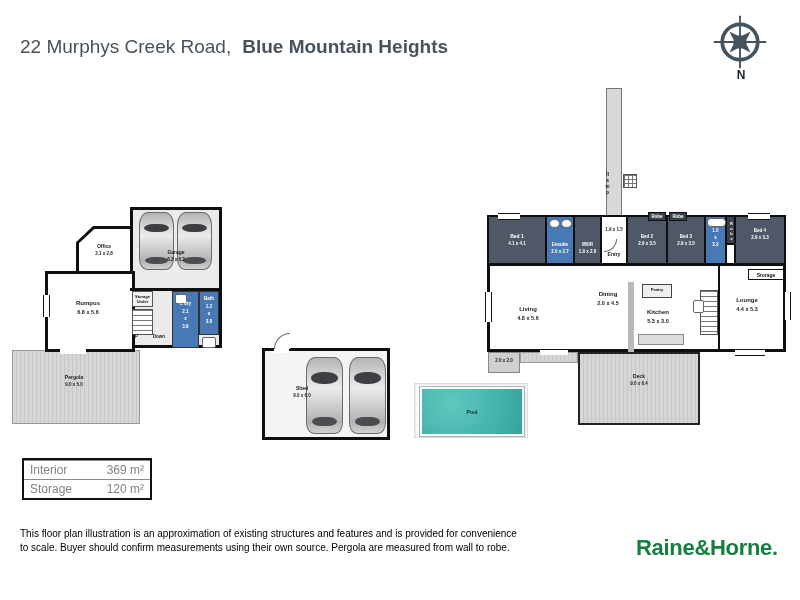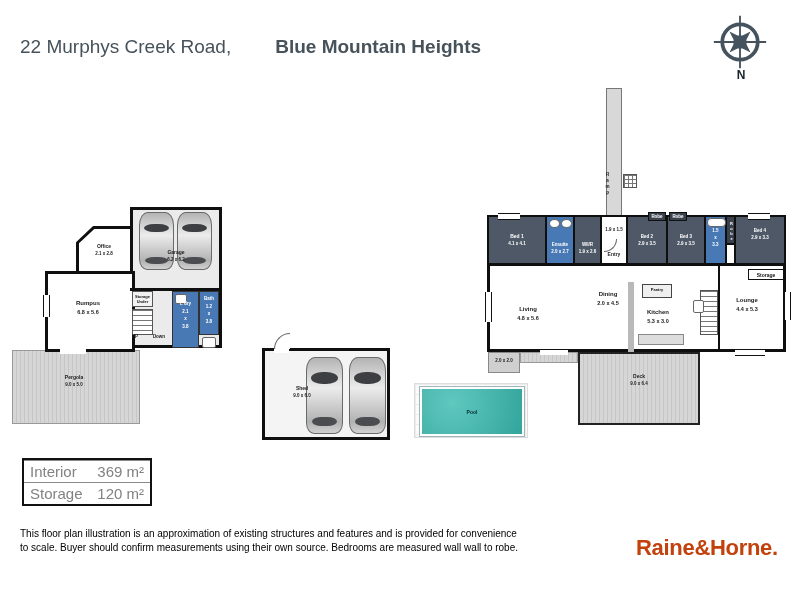--- a/index.html
+++ b/index.html
@@ -45,31 +45,31 @@
   .car::after{content:"";position:absolute;left:14%;right:14%;bottom:9%;height:13%;background:#4a4c50;border-radius:50%/60%;}
   
   .pool-frame{position:absolute;background:#fbfbfb;border:1px solid #ddd;z-index:1;
       background-image:linear-gradient(#ececec 1px,transparent 1px),linear-gradient(90deg,#ececec 1px,transparent 1px);
       background-size:10px 10px;}
   .pool{position:absolute;display:flex;align-items:center;justify-content:center;z-index:2;
       background:radial-gradient(circle at 30% 30%,#5fc8bf,#33a59c);border:2px solid #fff;outline:1px solid #9fb6bd;}
   .pool span{font-size:5px;font-weight:700;color:#0c2c34;}
   
   .title{position:absolute;left:20px;top:36px;font-size:19px;color:#47525A;z-index:8;}
-  .title .reg{font-weight:400;margin-right:18px;}
-  .title .bold{font-weight:700;margin-left:26px;}
+  .title .reg{font-weight:400;margin-right:11px;}
+  .title .bold{font-weight:700;}
   
   .area-tbl{position:absolute;left:22px;top:458px;width:126px;background:#fff;border:2px solid #111;z-index:8;}
   .area-hd{font-size:12px;font-weight:700;color:#111;padding:3px 6px 2px 6px;}
-  .area-row{display:flex;justify-content:space-between;font-size:15px;color:#828282;
+  .area-row{display:flex;justify-content:space-between;font-size:12px;color:#828282;
             padding:2px 6px;border-top:1px solid #8a8a8a;}
   .area-row.total{color:#000;font-weight:700;border-top:1px solid #222;}
   
   .disc{position:absolute;left:20px;top:527px;width:624px;font-size:10px;line-height:14px;color:#000;z-index:8;}
-  .logo{position:absolute;left:636px;top:535px;font-size:22px;font-weight:700;color:#c2410c;letter-spacing:-0.3px;z-index:8;}
+  .logo{position:absolute;left:636px;top:535px;font-size:22px;font-weight:700;color:#15803d;letter-spacing:-0.3px;z-index:8;}
   .north{position:absolute;left:731px;top:68px;width:20px;text-align:center;font-size:12px;font-weight:700;color:#15232B;z-index:8;}
 </style>
 </head>
 <body>
 
 <div class="canvas">
 
   <div class="title">
     <span class="reg">22 Murphys Creek Road,</span><span class="bold">Blue Mountain Heights</span>
   </div>
@@ -281,17 +281,17 @@
       <span>369 m²</span>
     </div>
     <div class="area-row">
       <span>Storage</span>
       <span>120 m²</span>
     </div>
   </div>
 
   <div class="disc">
     <div>This floor plan illustration is an approximation of existing structures and features and is provided for convenience</div>
-    <div>to scale. Buyer should confirm measurements using their own source. Bedrooms are measured wall wall to robe.</div>
+    <div>to scale. Buyer should confirm measurements using their own source. Pergola are measured from wall to robe.</div>
   </div>
   <div class="logo">Raine&amp;Horne.</div>
 
 </div>
 
 </body></html>

